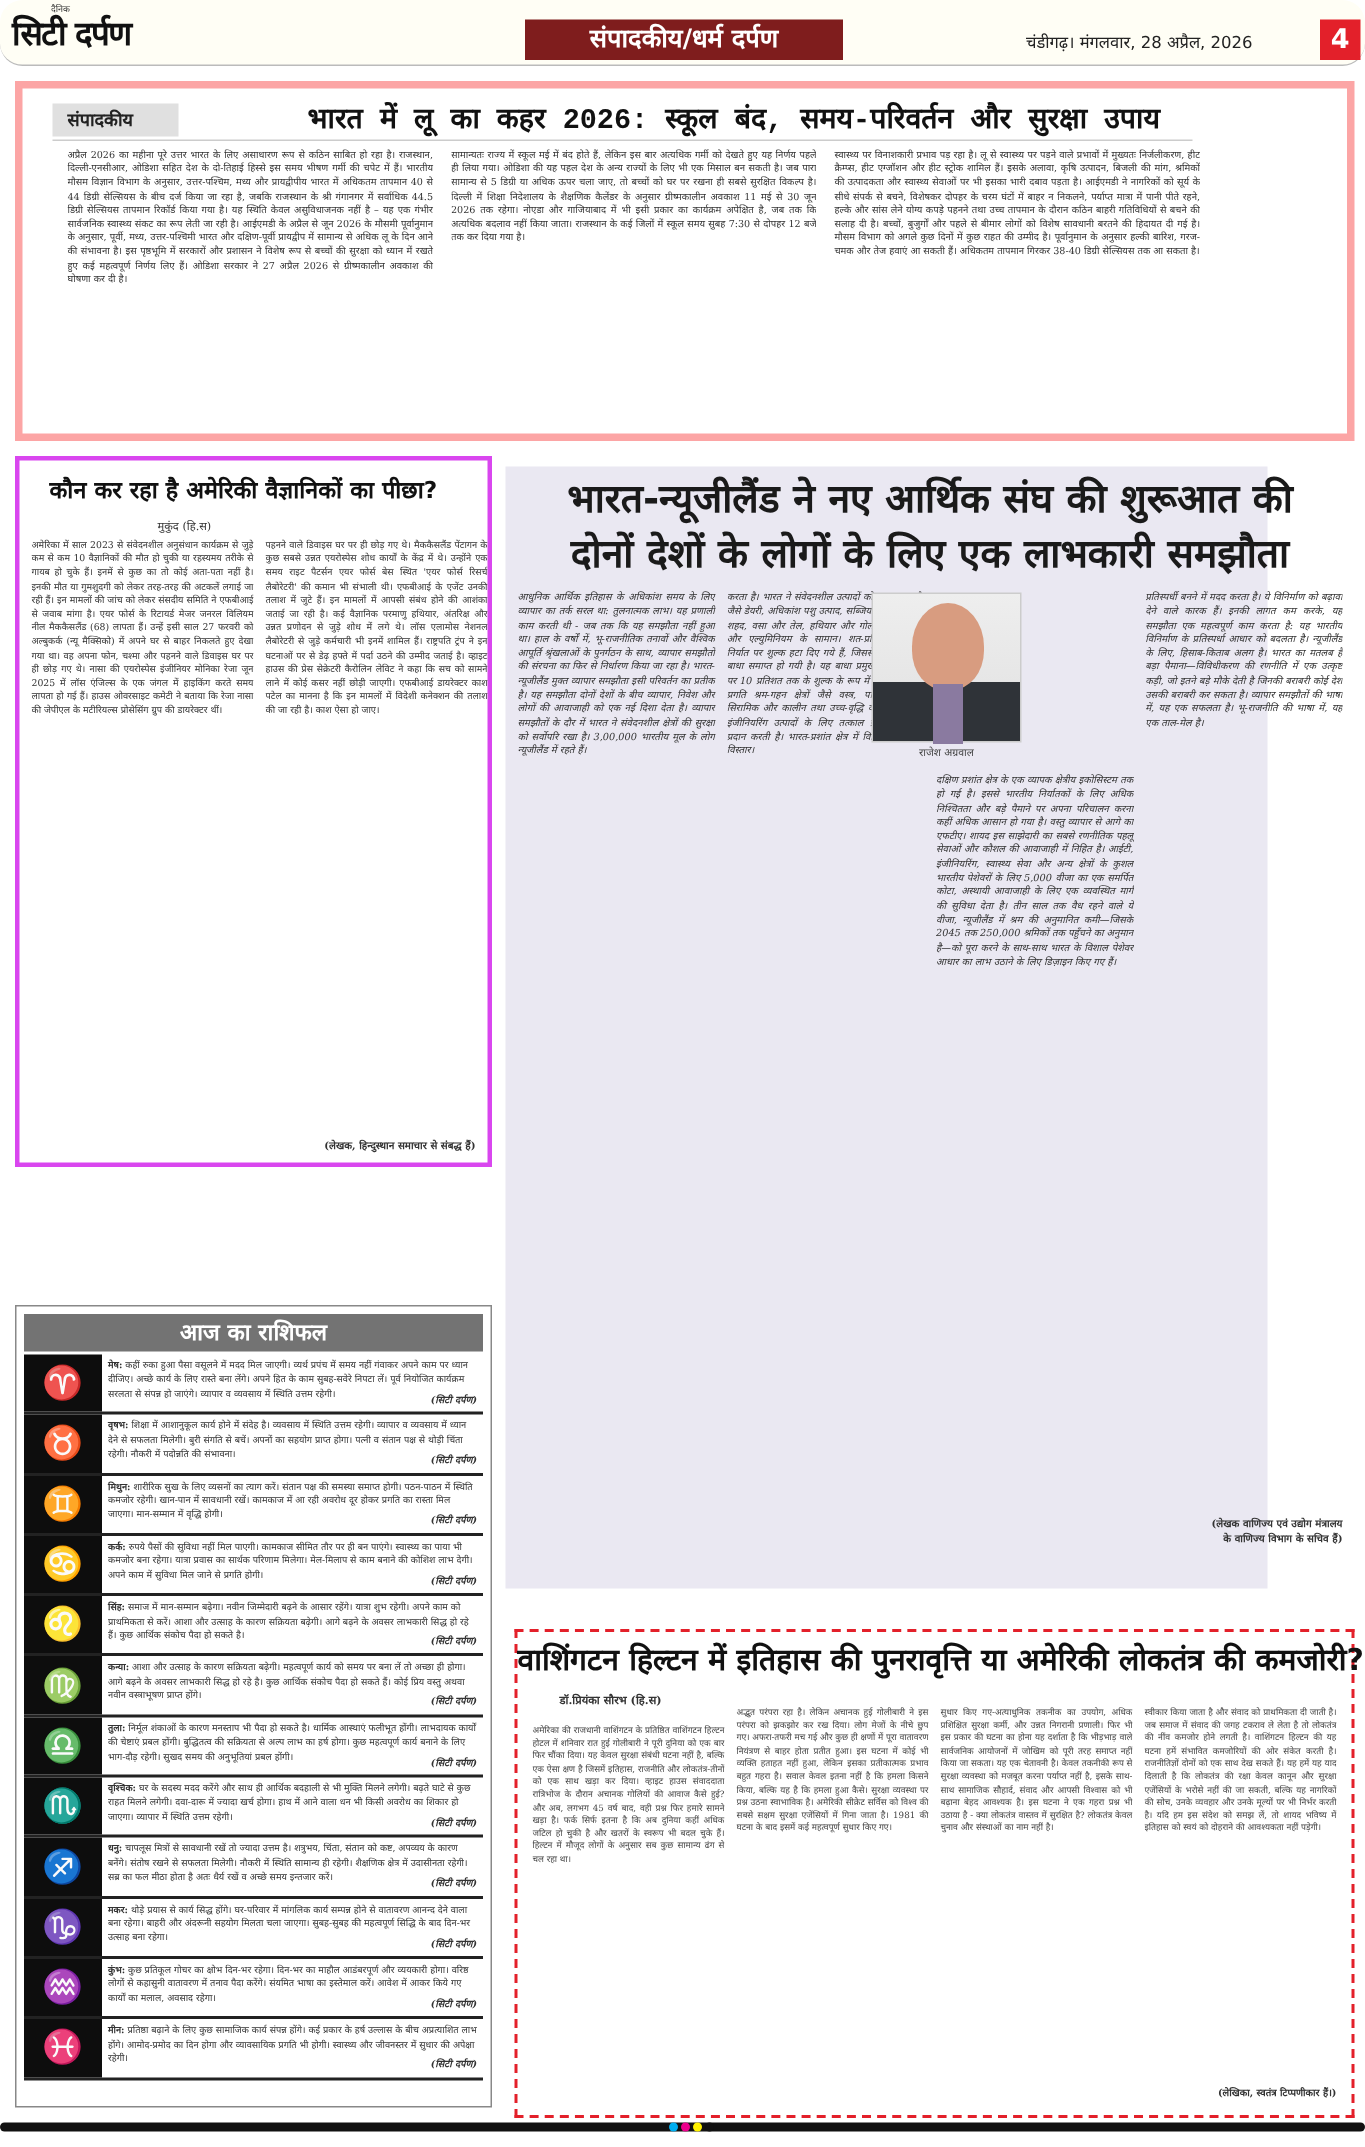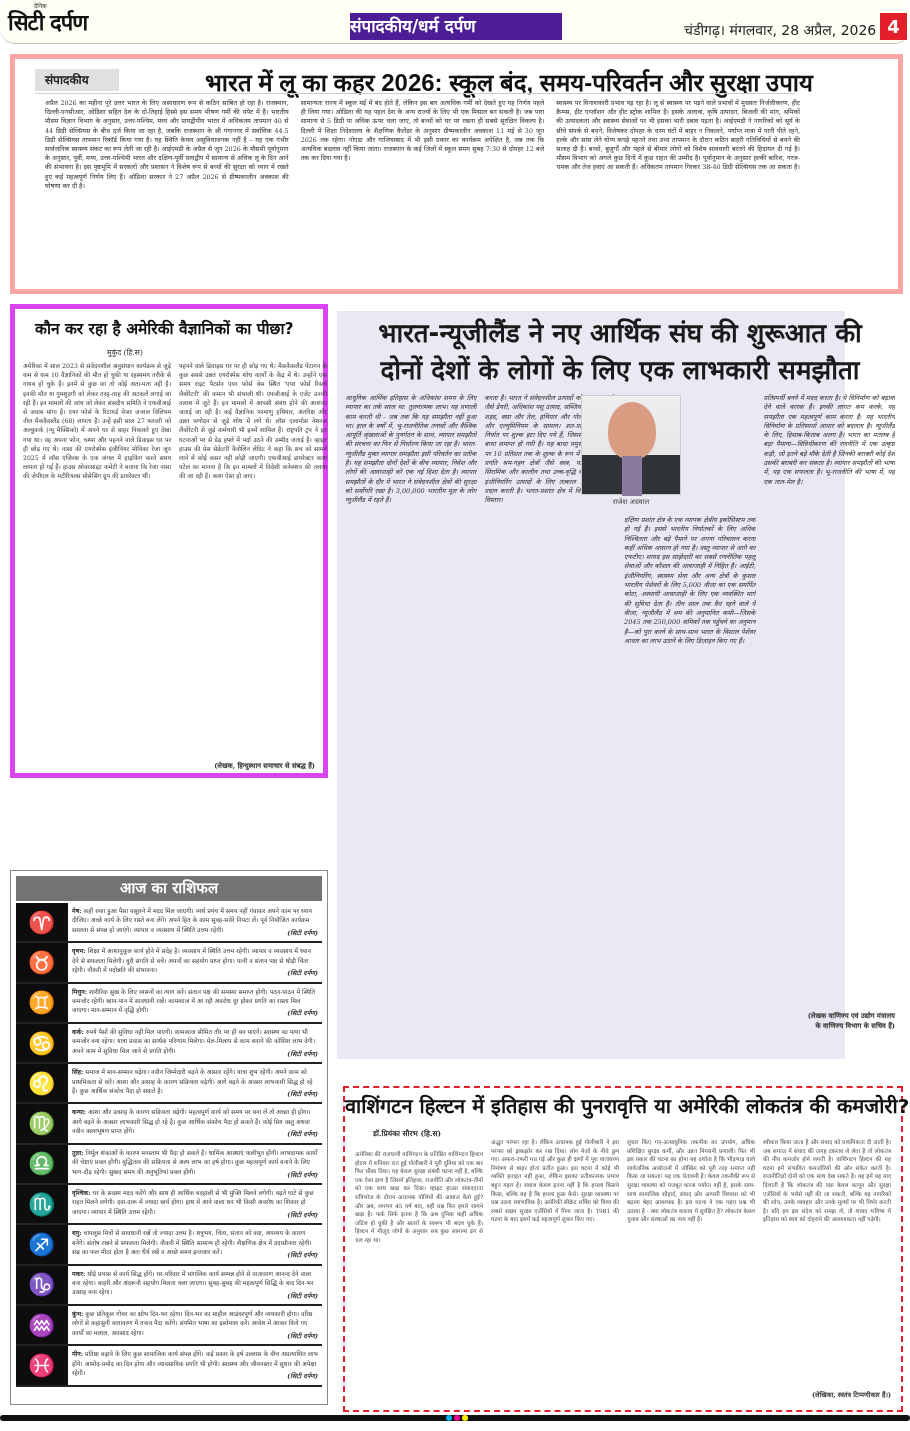--- a/index.html
+++ b/index.html
@@ -4,34 +4,34 @@
 <style>
   * { box-sizing: border-box; margin: 0; padding: 0; }
   html, body { width: 910px; height: 1431px; background: #ffffff; overflow: hidden; }
   body { font-family: "DejaVu Serif", serif; color: #222; position: relative; }
 
   
   .masthead { position: absolute; left: 0; top: 0; width: 910px; height: 44px; background: #fffef5; border-bottom: 1px solid #bbb; border-radius: 15px; }
   .logo { position: absolute; left: 8px; top: 6px; font-family: "DejaVu Sans", sans-serif; font-weight: bold; font-size: 22px; color: #111; letter-spacing: -1px; }
   .logo-tag { position: absolute; left: 34px; top: 2px; font-size: 6px; color: #333; font-family: "DejaVu Sans", sans-serif; }
   .logo-sub { position: absolute; left: 30px; top: 35px; font-size: 4px; color: #666; font-family: "DejaVu Sans", sans-serif; }
-  .section-banner { position: absolute; left: 350px; top: 13px; width: 212px; height: 27px; background: #4c1d95; color: #fff; font-family: "DejaVu Sans", sans-serif; font-weight: bold; font-size: 17px; text-align: left; line-height: 27px; }
-  .dateline { position: absolute; left: 684px; top: 20px; font-family: "DejaVu Sans", sans-serif; font-size: 14px; color: #222; }
+  .section-banner { position: absolute; left: 350px; top: 13px; width: 212px; height: 27px; background: #7f1d1d; color: #fff; font-family: "DejaVu Sans", sans-serif; font-weight: bold; font-size: 17px; text-align: center; line-height: 27px; }
+  .dateline { position: absolute; left: 684px; top: 20px; font-family: "DejaVu Sans", sans-serif; font-size: 11px; color: #222; }
   .page-no { position: absolute; left: 880px; top: 13px; width: 27px; height: 27px; background: #e3202a; color: #fff; font-family: "DejaVu Sans", sans-serif; font-weight: bold; font-size: 18px; text-align: center; line-height: 27px; }
 
   
   .editorial { position: absolute; left: 10px; top: 54px; width: 893px; height: 240px; border: 5px solid #fca5a5; background: #fff; }
   .editorial-label { position: absolute; left: 20px; top: 10px; width: 84px; height: 22px; background: #e0e0e0; font-family: "DejaVu Sans", sans-serif; font-weight: bold; font-size: 12px; line-height: 22px; padding-left: 10px; }
-  .editorial-title { position: absolute; left: 190px; top: 6px; font-family: Liberation Sans, sans-serif; font-weight: bold; font-size: 24px; color: #111; }
+  .editorial-title { position: absolute; left: 190px; top: 6px; font-family: Liberation Mono, monospace; font-weight: bold; font-size: 19px; color: #111; }
   .editorial-rule { position: absolute; left: 20px; top: 34px; width: 760px; height: 1px; background: #ccc; }
   .editorial-cols { position: absolute; left: 30px; top: 40px; width: 755px; height: 195px; display: flex; gap: 12px; }
   .editorial-cols .col { flex: 1; font-size: 6.4px; line-height: 9.2px; text-align: justify; color: #333; overflow: hidden; }
 
   
-  .scientists { position: absolute; left: 10px; top: 304px; width: 318px; height: 474px; border: 5px solid #d946ef; background: #fff; }
+  .scientists { position: absolute; left: 10px; top: 304px; width: 318px; height: 474px; border: 3px solid #d946ef; background: #fff; }
   .scientists-title { position: absolute; left: 20px; top: 8px; font-family: "DejaVu Sans", sans-serif; font-weight: bold; font-size: 15.5px; color: #111; white-space: nowrap; }
   .byline-mukund { position: absolute; left: 92px; top: 38px; font-size: 7.5px; color: #333; }
   .sci-cols { position: absolute; left: 8px; top: 50px; width: 304px; height: 418px; display: flex; gap: 8px; }
   .sci-cols .col { flex: 1; font-size: 6.2px; line-height: 9.2px; text-align: justify; color: #333; overflow: hidden; }
   .sci-credit { position: absolute; right: 8px; top: 452px; font-size: 6.8px; font-weight: bold; color: #333; }
 
   
   .nz { position: absolute; left: 337px; top: 311px; width: 508px; height: 748px; background: #eae8f2; }
   .nz-title { position: absolute; left: 0; top: 4px; width: 566px; text-align: center; font-family: "DejaVu Sans", sans-serif; font-weight: bold; font-size: 26px; line-height: 37px; color: #1a1a1a; }
   .nz-cols { position: absolute; left: 8px; top: 83px; width: 550px; height: 660px; display: flex; gap: 8px; }

